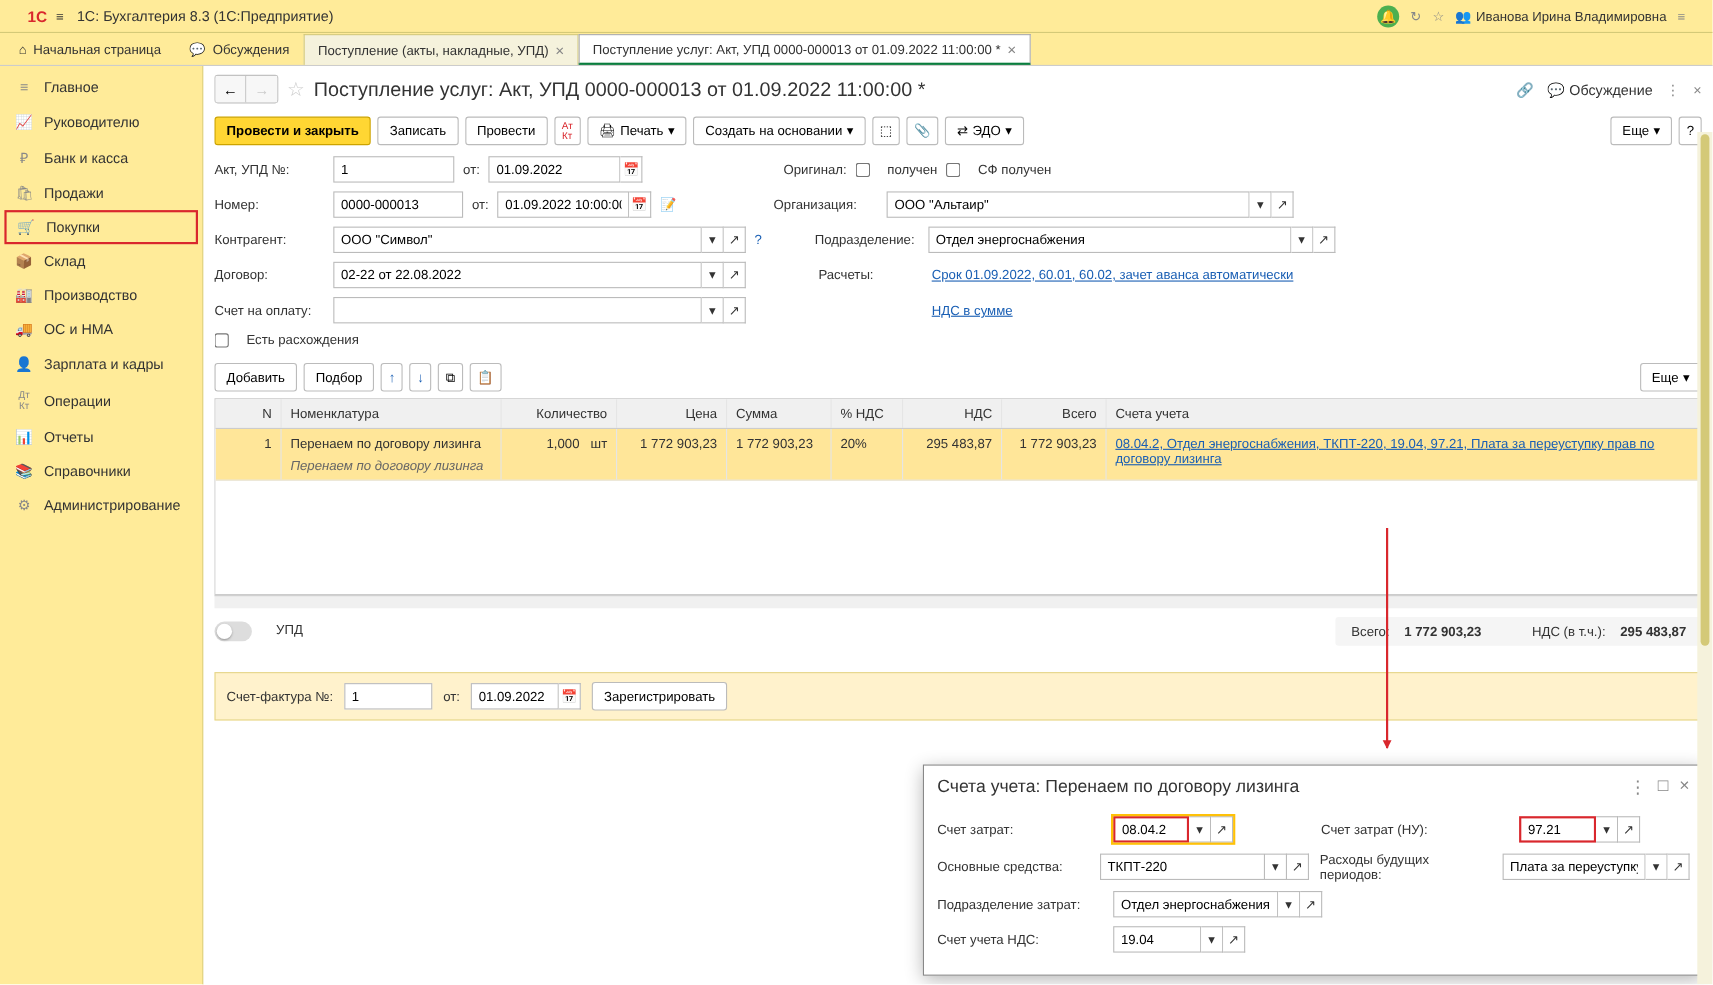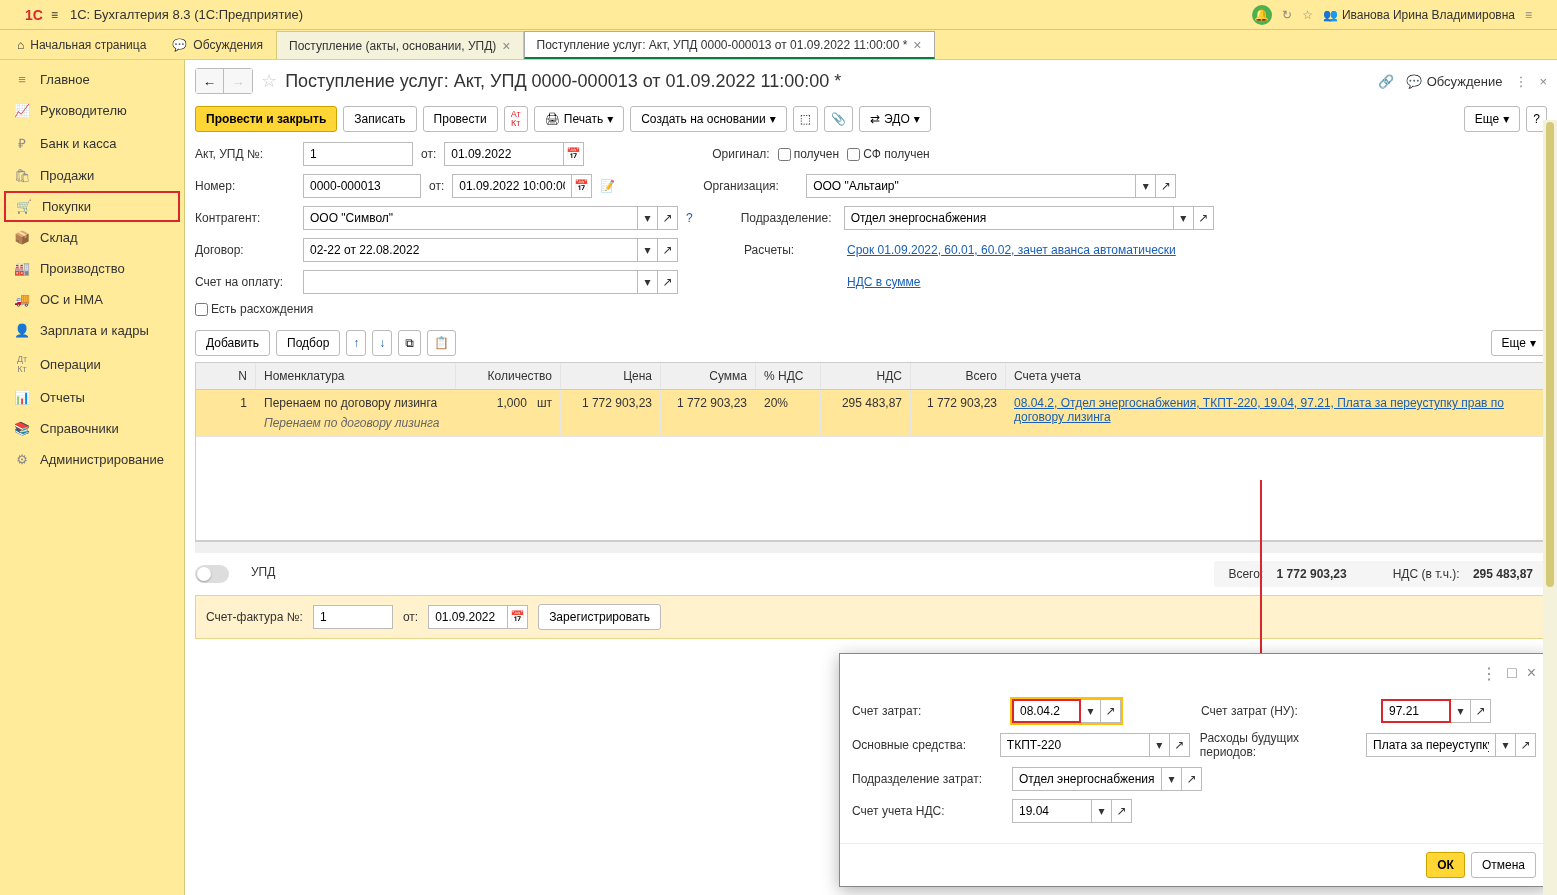--- a/index.html
+++ b/index.html
@@ -47,49 +47,49 @@
 .toolbar .right { margin-left: auto; display: flex; gap: 6px;}
 
 .form-area { padding: 0 10px; }
 .form-row { display: flex; align-items: center; margin-bottom: 8px; gap: 8px; }
 .form-label { width: 100px; font-size: 12px; }
 .input-box { border: 1px solid #bbb; height: 24px; padding: 0 6px; background: #fff; font-size: 12px; display: flex; align-items: center;}
 .input-group { display: flex; align-items: center; }
 .input-group .drop { border: 1px solid #bbb; border-left: none; width: 20px; height: 24px; display: flex; align-items: center; justify-content: center; cursor: pointer; background: #fff;}
 .right-col { margin-left: 40px; display: flex; align-items: center; gap: 8px; }
 .link { color: #1a5fb4; text-decoration: underline; cursor: pointer; }
-.checkbox-wrap { display: flex; align-items: center; gap: 3px;}
+.checkbox-wrap { display: flex; align-items: center; gap: 16px;}
 
 .table-toolbar { display: flex; gap: 6px; padding: 6px 10px; align-items: center;}
 .table-toolbar .right { margin-left: auto;}
 
 .data-table { margin: 0 10px; border: 1px solid #ccc; }
 .data-table .thead { display: flex; background: #f0f0f0; border-bottom: 1px solid #ccc; }
 .data-table .th, .data-table .td { padding: 6px 8px; font-size: 12px; border-right: 1px solid #e5e5e5;}
 .data-table .tbody .row { display: flex; background: #fff2cc; border-bottom: 1px solid #e5e5e5;}
 .data-table .tbody .row.sel { background: #ffe699;}
 .col-n { width: 60px; text-align: right;}
 .col-nom { width: 200px;}
 .col-qty { width: 105px; text-align: right;}
 .col-price { width: 100px; text-align: right;}
-.col-sum { width: 95px; text-align: right;}
+.col-sum { width: 95px; }
 .col-vat { width: 65px;}
 .col-vatsum { width: 90px; text-align: right;}
 .col-total { width: 95px; text-align: right;}
 .col-acc { flex: 1;}
 .table-body-area { height: 150px; overflow: auto; background: #fff;}
 .table-scroll { height: 12px; background: #f0f0f0; border-top: 1px solid #ccc; margin: 0 10px;}
 
 .totals-row { display: flex; align-items: center; padding: 8px 10px; gap: 12px; }
 .totals-row .toggle-wrap { display: flex; align-items: flex-start; gap: 22px;}
 .toggle { width: 34px; height: 18px; background: #ddd; border-radius: 10px; position: relative; cursor: pointer;}
 .toggle::after { content: ''; width: 14px; height: 14px; background: #fff; border-radius: 50%; position: absolute; top: 2px; left: 2px; box-shadow: 0 1px 2px rgba(0,0,0,0.3);}
 .totals-row .totals { margin-left: auto; display: flex; gap: 46px; background: #f5f5f5; padding: 6px 14px; border-radius: 3px;}
 
-.invoice-row { background: #fff2cc; margin: 0 10px 10px; padding: 8px 10px; display: flex; align-items: center; gap: 10px; border: 1px solid #e5d589;}
+.invoice-row { background: #fff2cc; margin: 16px 10px 10px; padding: 8px 10px; display: flex; align-items: center; gap: 10px; border: 1px solid #e5d589;}
 
 .popup { position: absolute; right: 8px; bottom: 8px; width: 710px; background: #fff; border: 1px solid #888; box-shadow: 0 4px 16px rgba(0,0,0,0.3); }
 .popup-title { display: flex; align-items: center; padding: 10px 12px; font-size: 16px;}
 .popup-title .right { margin-left: auto; display: flex; gap: 10px; color: #888;}
 .popup-body { padding: 6px 12px 12px;}
 .popup-row { display: flex; align-items: center; margin-bottom: 8px; gap: 10px;}
 .popup-row .lbl { width: 150px;}
 .popup-row .lbl2 { width: 170px;}
 .highlight-red { border: 2px solid #d9272d !important;}
 .highlight-yellow-border { outline: 2px solid #ffc107; outline-offset: 0;}
@@ -124,21 +124,21 @@
 <div class="tabs-row">
   <div class="tab home">
       <span>⌂</span>
       <span>Начальная страница</span>
     </div>
   <div class="tab">
       <span>💬</span>
       <span>Обсуждения</span>
     </div>
   <div class="tab inactive-doc">
-      <span>Поступление (акты, основании, УПД)</span>
+      <span>Поступление (акты, накладные, УПД)</span>
       <span class="close">×</span>
     </div>
   <div class="tab active-doc">
       <span>Поступление услуг: Акт, УПД 0000-000013 от 01.09.2022 11:00:00 *</span>
       <span class="close">×</span>
     </div>
 </div>
 
 <div class="main-area">
   <div class="sidebar">
@@ -383,20 +383,21 @@
           <input class="input-box" style="width: 80px;" value="01.09.2022">
           <span class="drop">📅</span>
         </div>
       <button class="btn">Зарегистрировать</button>
     </div>
 
     <div class="arrow-red" style="left:1075px; top:420px; height:200px;"></div>
 
     <div class="popup">
       <div class="popup-title">
+        <span>Счета учета: Перенаем по договору лизинга</span>
         <div class="right">
           <span>⋮</span>
           <span>□</span>
           <span>×</span>
         </div>
       </div>
       <div class="popup-body">
         <div class="popup-row">
           <span class="lbl">Счет затрат:</span>
           <div class="input-group highlight-yellow-border">
@@ -435,23 +436,19 @@
         </div>
         <div class="popup-row">
           <span class="lbl">Счет учета НДС:</span>
           <div class="input-group">
               <input class="input-box" style="width: 80px;" value="19.04">
               <span class="drop">▾</span>
               <span class="drop">↗</span>
             </div>
         </div>
       </div>
-      <div class="popup-foot">
-        <button class="btn primary">ОК</button>
-        <button class="btn">Отмена</button>
-      </div>
     </div>
 
     <div class="scrollbar-v">
         <div class="thumb"></div>
       </div>
   </div>
 </div>
 
 </body></html>

